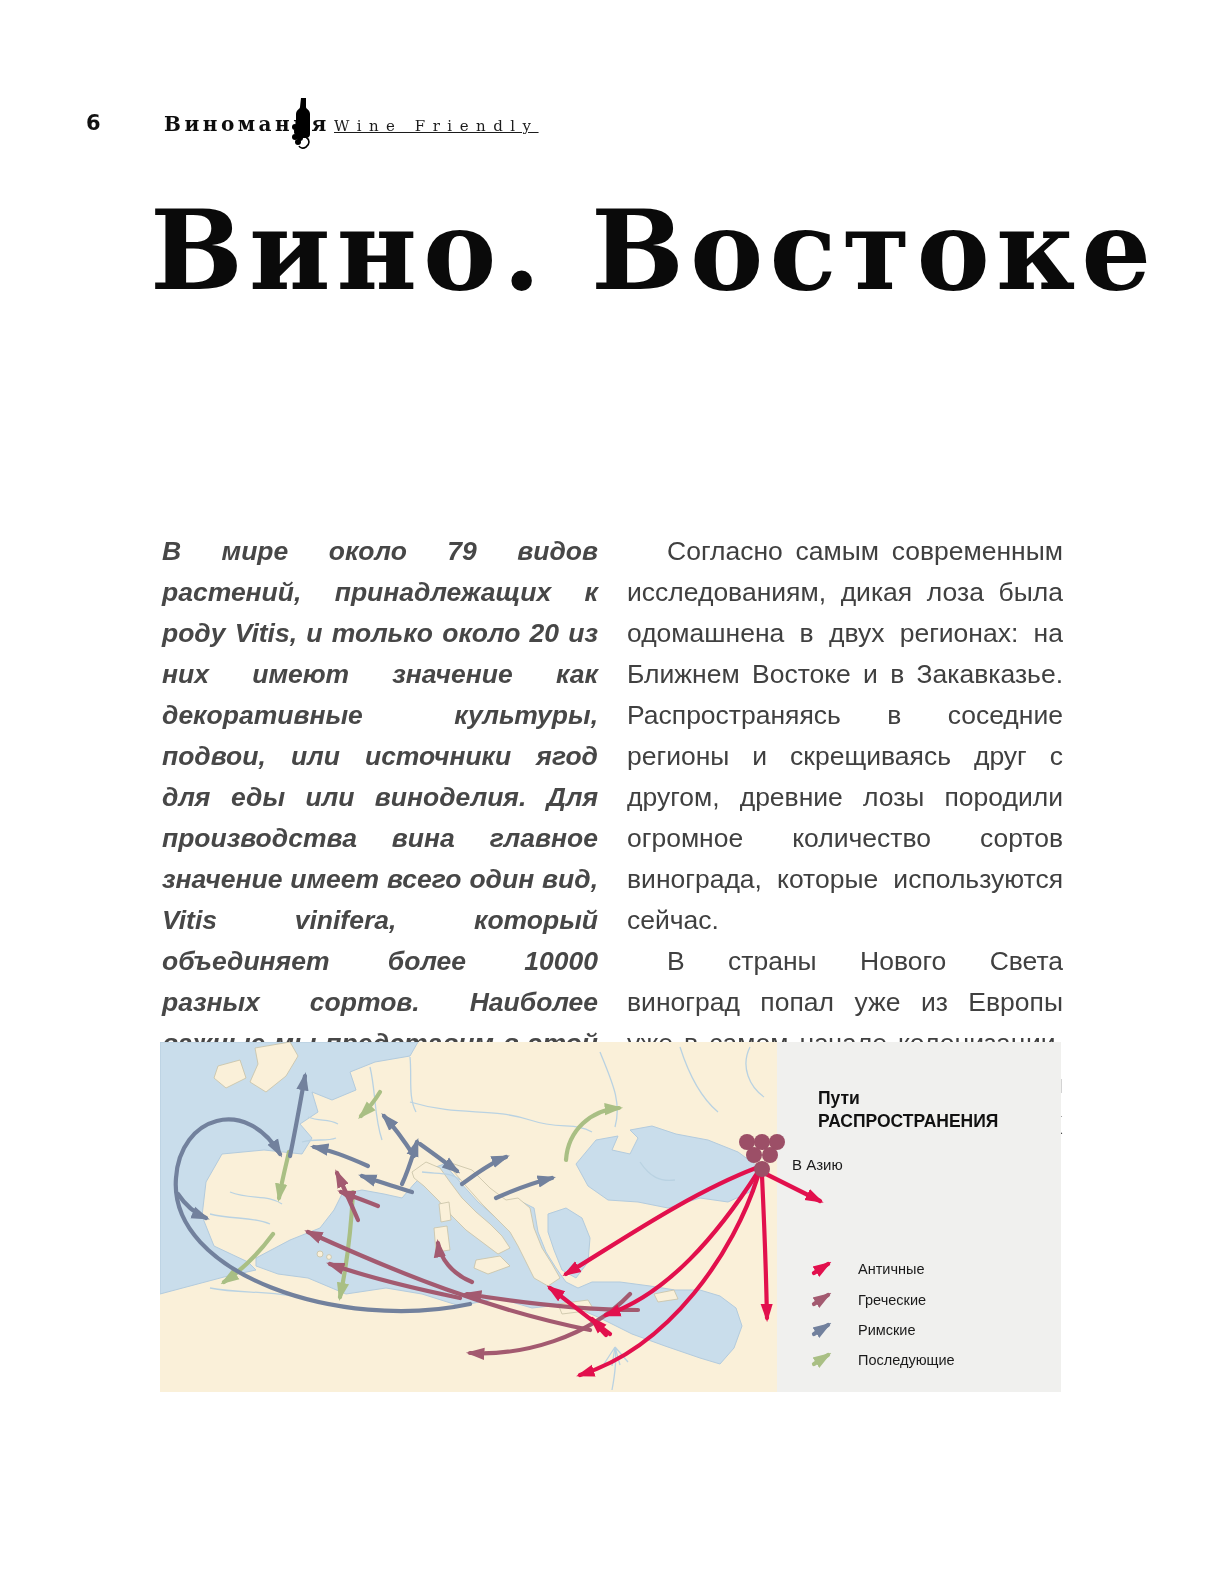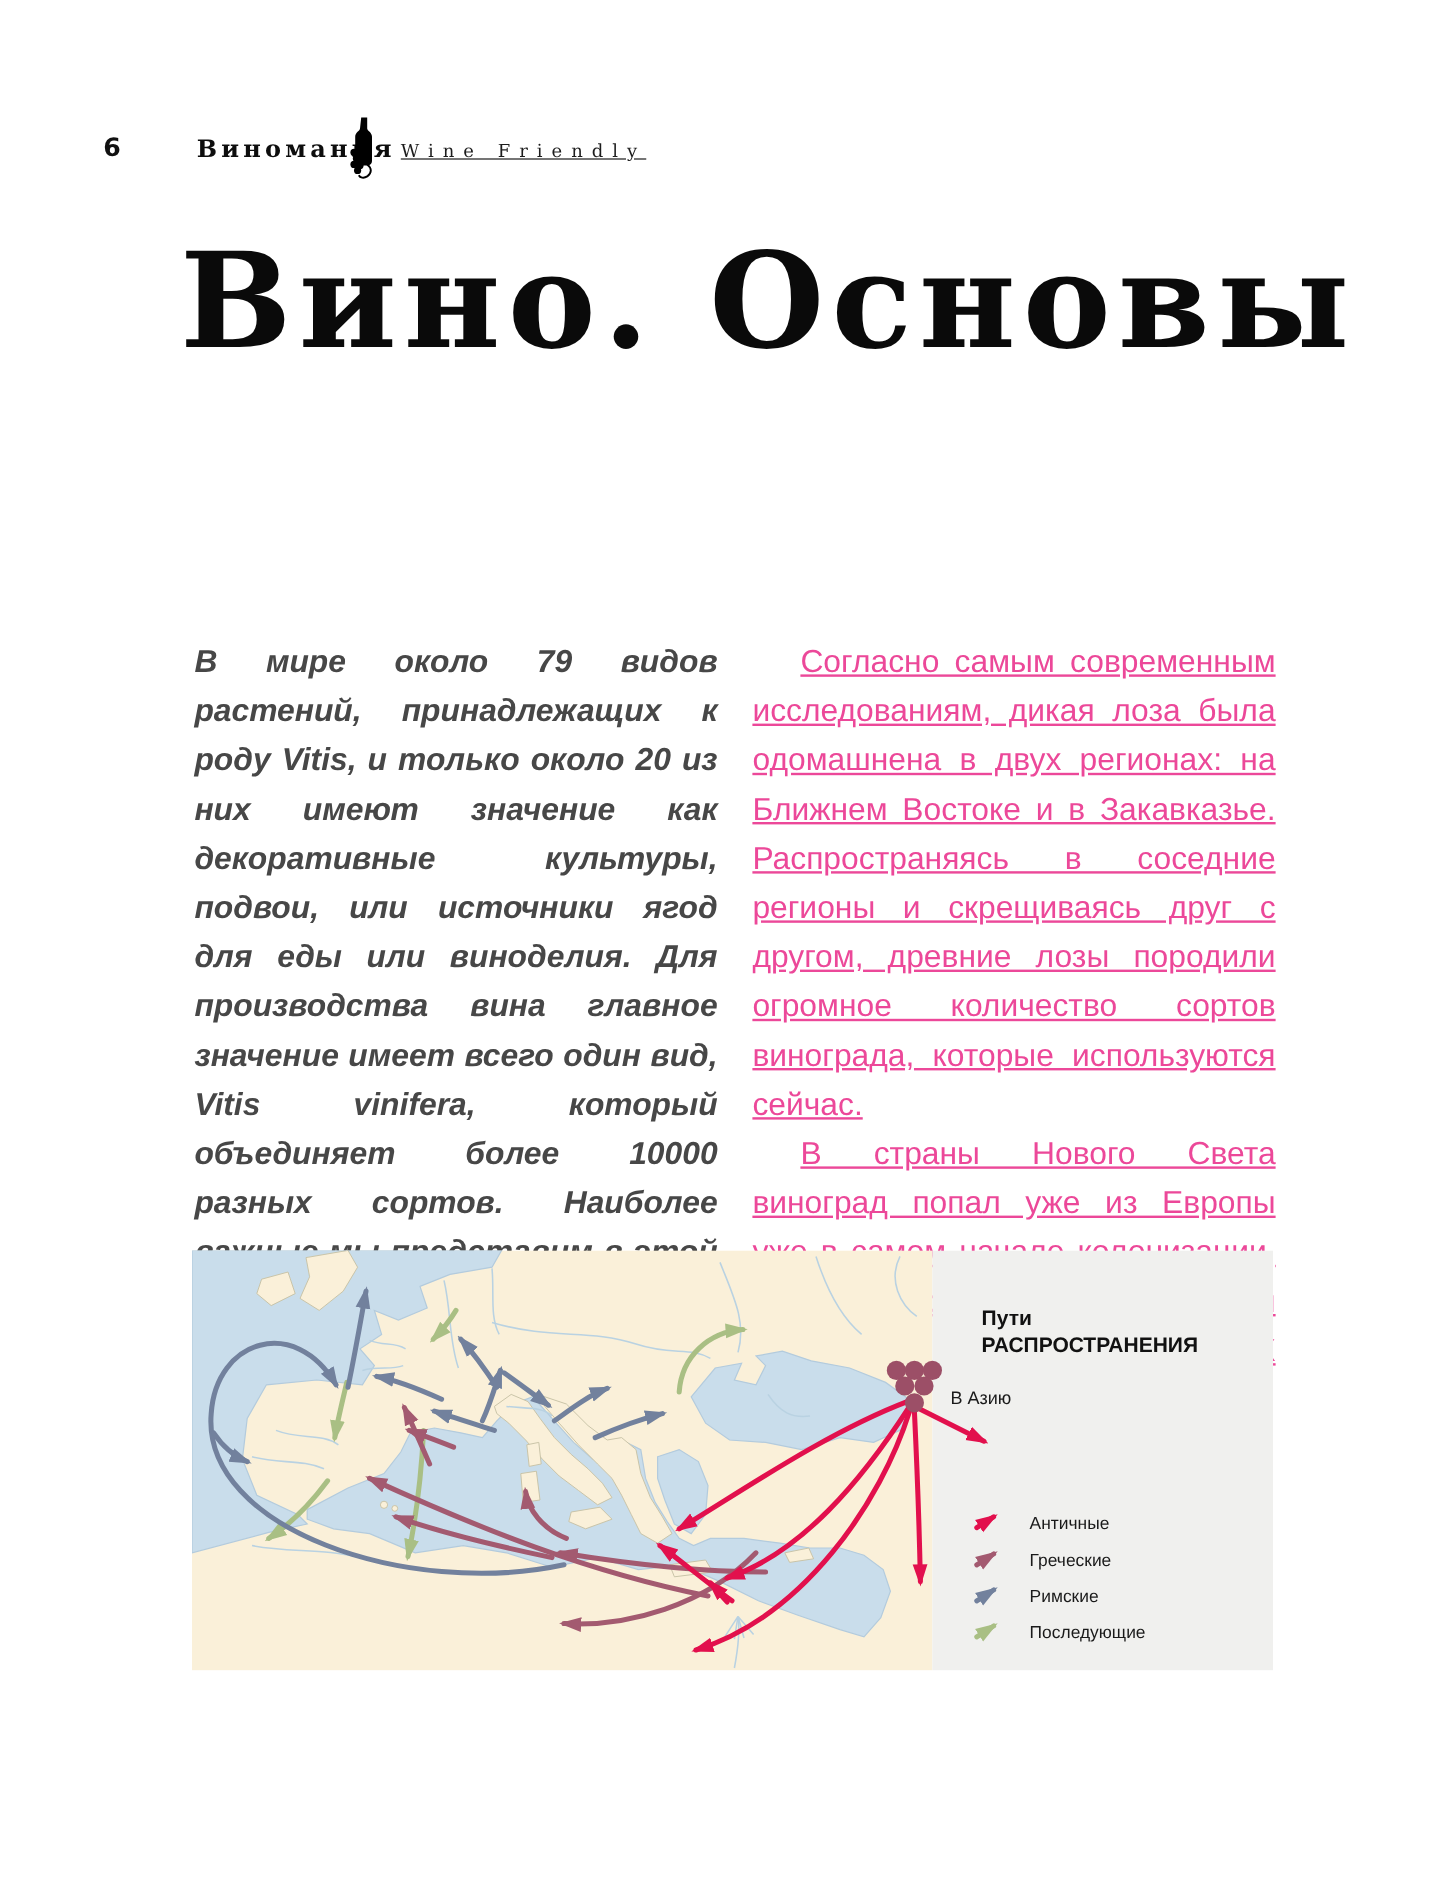--- a/index.html
+++ b/index.html
@@ -17,21 +17,21 @@
 
   
   .title{position:absolute;left:150px;top:186px;width:960px;
          font-family:"DejaVu Serif",serif;font-weight:bold;font-size:110px;
          letter-spacing:6px;color:#0a0a0a;white-space:nowrap;}
 
   
   .col{position:absolute;top:531px;width:436px;font-size:26.5px;line-height:41px;
        text-align:justify;}
   .col-left{left:162px;font-style:italic;color:#474747;}
-  .col-right{left:627px;color:#ec4899;text-decoration:underline;}
+  .col-right{left:627px;color:#404040;}
   .col-right p{margin:0;text-indent:40px;}
   .col-left p{margin:0;font-weight:bold;}
 
   
   .map-wrap{position:absolute;left:160px;top:1042px;width:901px;height:350px;}
   svg text{font-family:"Liberation Sans",sans-serif;}
   .sea{fill:#c9ddeb;stroke:#b3cbdd;stroke-width:1;}
   .isle{fill:#faf0d9;stroke:#c8c2a6;stroke-width:0.8;}
   .river{fill:none;stroke:#b9d2e2;stroke-width:1.3;}
   .route{fill:none;stroke-width:4.2;stroke-linecap:round;}
@@ -56,21 +56,21 @@
       <circle cx="9" cy="35" r="3"></circle>
         <circle cx="14" cy="36" r="3"></circle>
       <circle cx="7" cy="40" r="3"></circle>
         <circle cx="12" cy="41" r="3"></circle>
       <circle cx="10" cy="45" r="3"></circle>
     </g>
     <path fill="none" stroke="#000" stroke-width="1.6" d="M18,40 c4,3 4,7 0,10 c-3,2 -6,1 -7,-1"></path>
   </svg>
   <div class="brand-en">Wine Friendly</div>
 
-  <div class="title">Вино. Основы</div>
+  <div class="title">Вино. Востоке</div>
 
   <div class="col col-left">
     <p>В мире около 79 видов растений, принадлежащих к роду Vitis, и только около 20 из них имеют значение как декоративные культуры, подвои, или источники ягод для еды или виноделия. Для производства вина главное значение имеет всего один вид, Vitis vinifera, который объединяет более 10000 разных сортов. Наиболее важные мы представим в этой книге.</p>
   </div>
   <div class="col col-right">
     <p>Согласно самым современным исследованиям, дикая лоза была одомашнена в двух регионах: на Ближнем Востоке и в Закавказье. Распространяясь в соседние регионы и скрещиваясь друг с другом, древние лозы породили огромное количество сортов винограда, которые используются сейчас.</p>
     <p>В страны Нового Света виноград попал уже из Европы уже в самом начале колонизации, но серьёзное место на мировой карте они заняли только в XIX веке.</p>
   </div>
 
   <div class="map-wrap">

